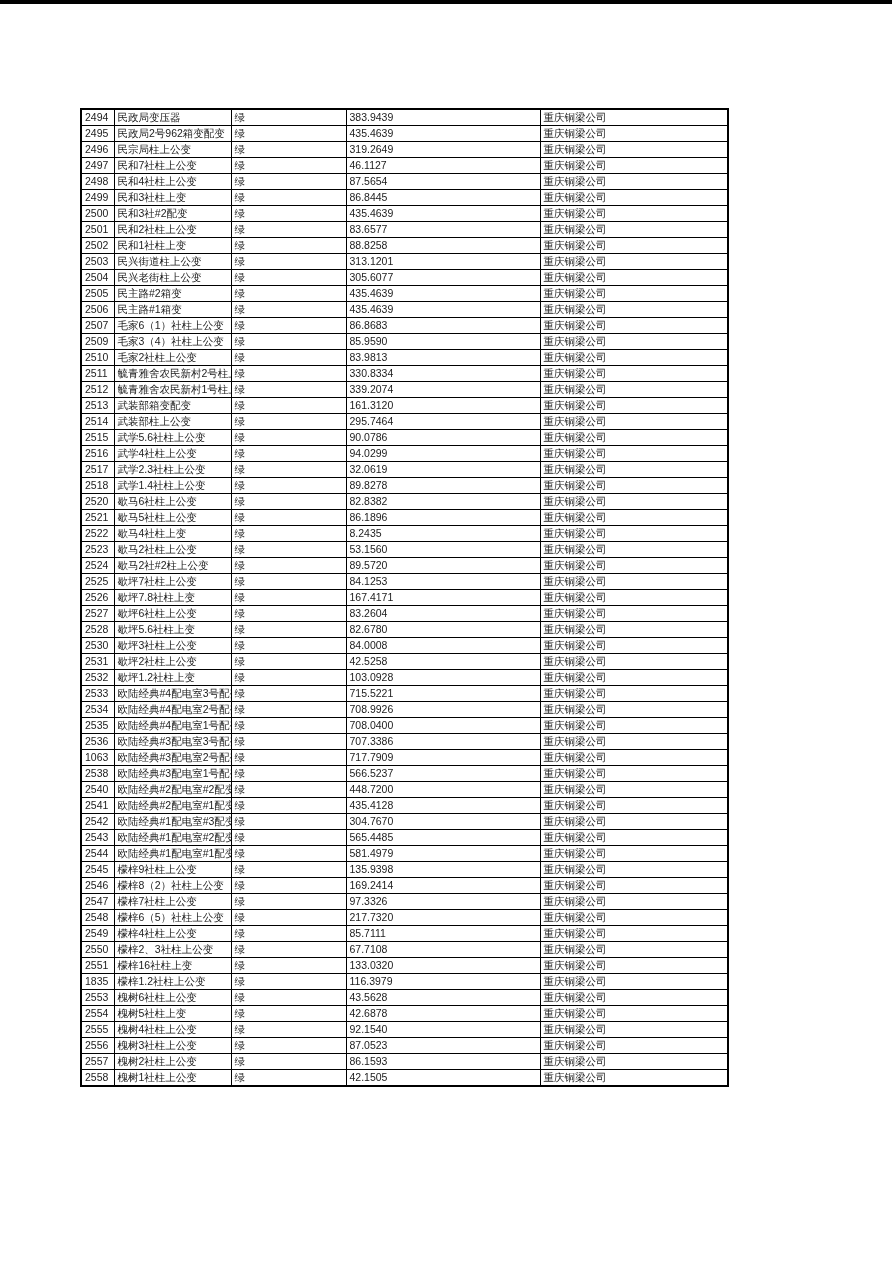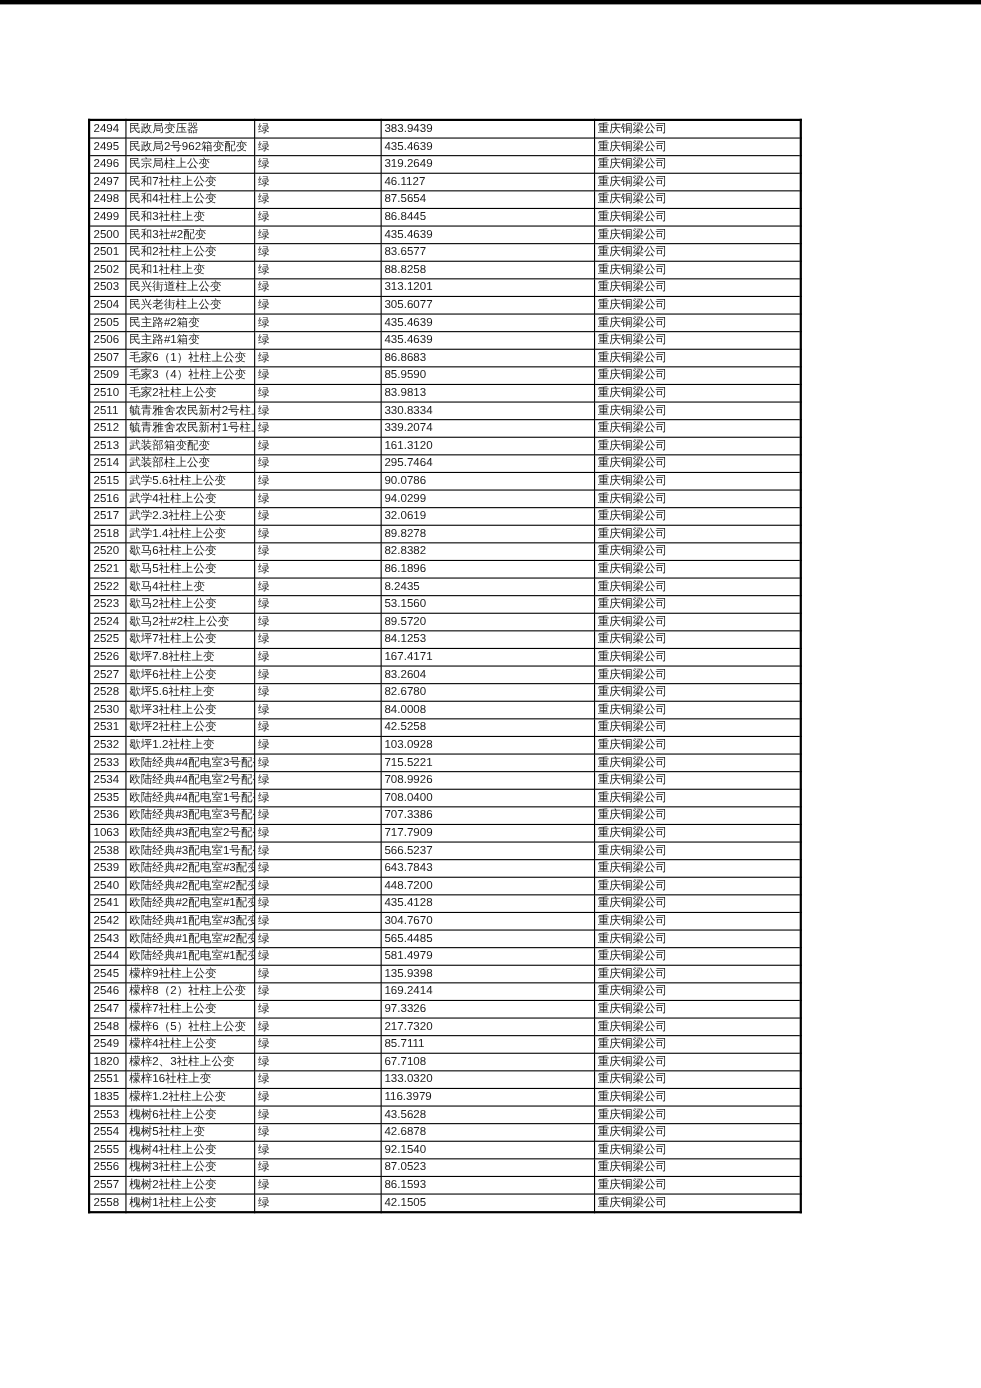--- a/index.html
+++ b/index.html
@@ -350,27 +350,20 @@
           <td class="cell-company">重庆铜梁公司</td>
         </tr>
         <tr>
           <td class="cell-id">2538</td>
           <td class="cell-name">欧陆经典#3配电室1号配变</td>
           <td class="cell-status">绿</td>
           <td class="cell-value">566.5237</td>
           <td class="cell-company">重庆铜梁公司</td>
         </tr>
         <tr>
-          <td class="cell-id">2539</td>
-          <td class="cell-name">欧陆经典#2配电室#3配变</td>
-          <td class="cell-status">绿</td>
-          <td class="cell-value">643.7843</td>
-          <td class="cell-company">重庆铜梁公司</td>
-        </tr>
-        <tr>
           <td class="cell-id">2540</td>
           <td class="cell-name">欧陆经典#2配电室#2配变</td>
           <td class="cell-status">绿</td>
           <td class="cell-value">448.7200</td>
           <td class="cell-company">重庆铜梁公司</td>
         </tr>
         <tr>
           <td class="cell-id">2541</td>
           <td class="cell-name">欧陆经典#2配电室#1配变</td>
           <td class="cell-status">绿</td>
@@ -427,21 +420,21 @@
           <td class="cell-company">重庆铜梁公司</td>
         </tr>
         <tr>
           <td class="cell-id">2549</td>
           <td class="cell-name">檬梓4社柱上公变</td>
           <td class="cell-status">绿</td>
           <td class="cell-value">85.7111</td>
           <td class="cell-company">重庆铜梁公司</td>
         </tr>
         <tr>
-          <td class="cell-id">1820</td>
+          <td class="cell-id">2550</td>
           <td class="cell-name">檬梓2、3社柱上公变</td>
           <td class="cell-status">绿</td>
           <td class="cell-value">67.7108</td>
           <td class="cell-company">重庆铜梁公司</td>
         </tr>
         <tr>
           <td class="cell-id">2551</td>
           <td class="cell-name">檬梓16社柱上变</td>
           <td class="cell-status">绿</td>
           <td class="cell-value">133.0320</td>

